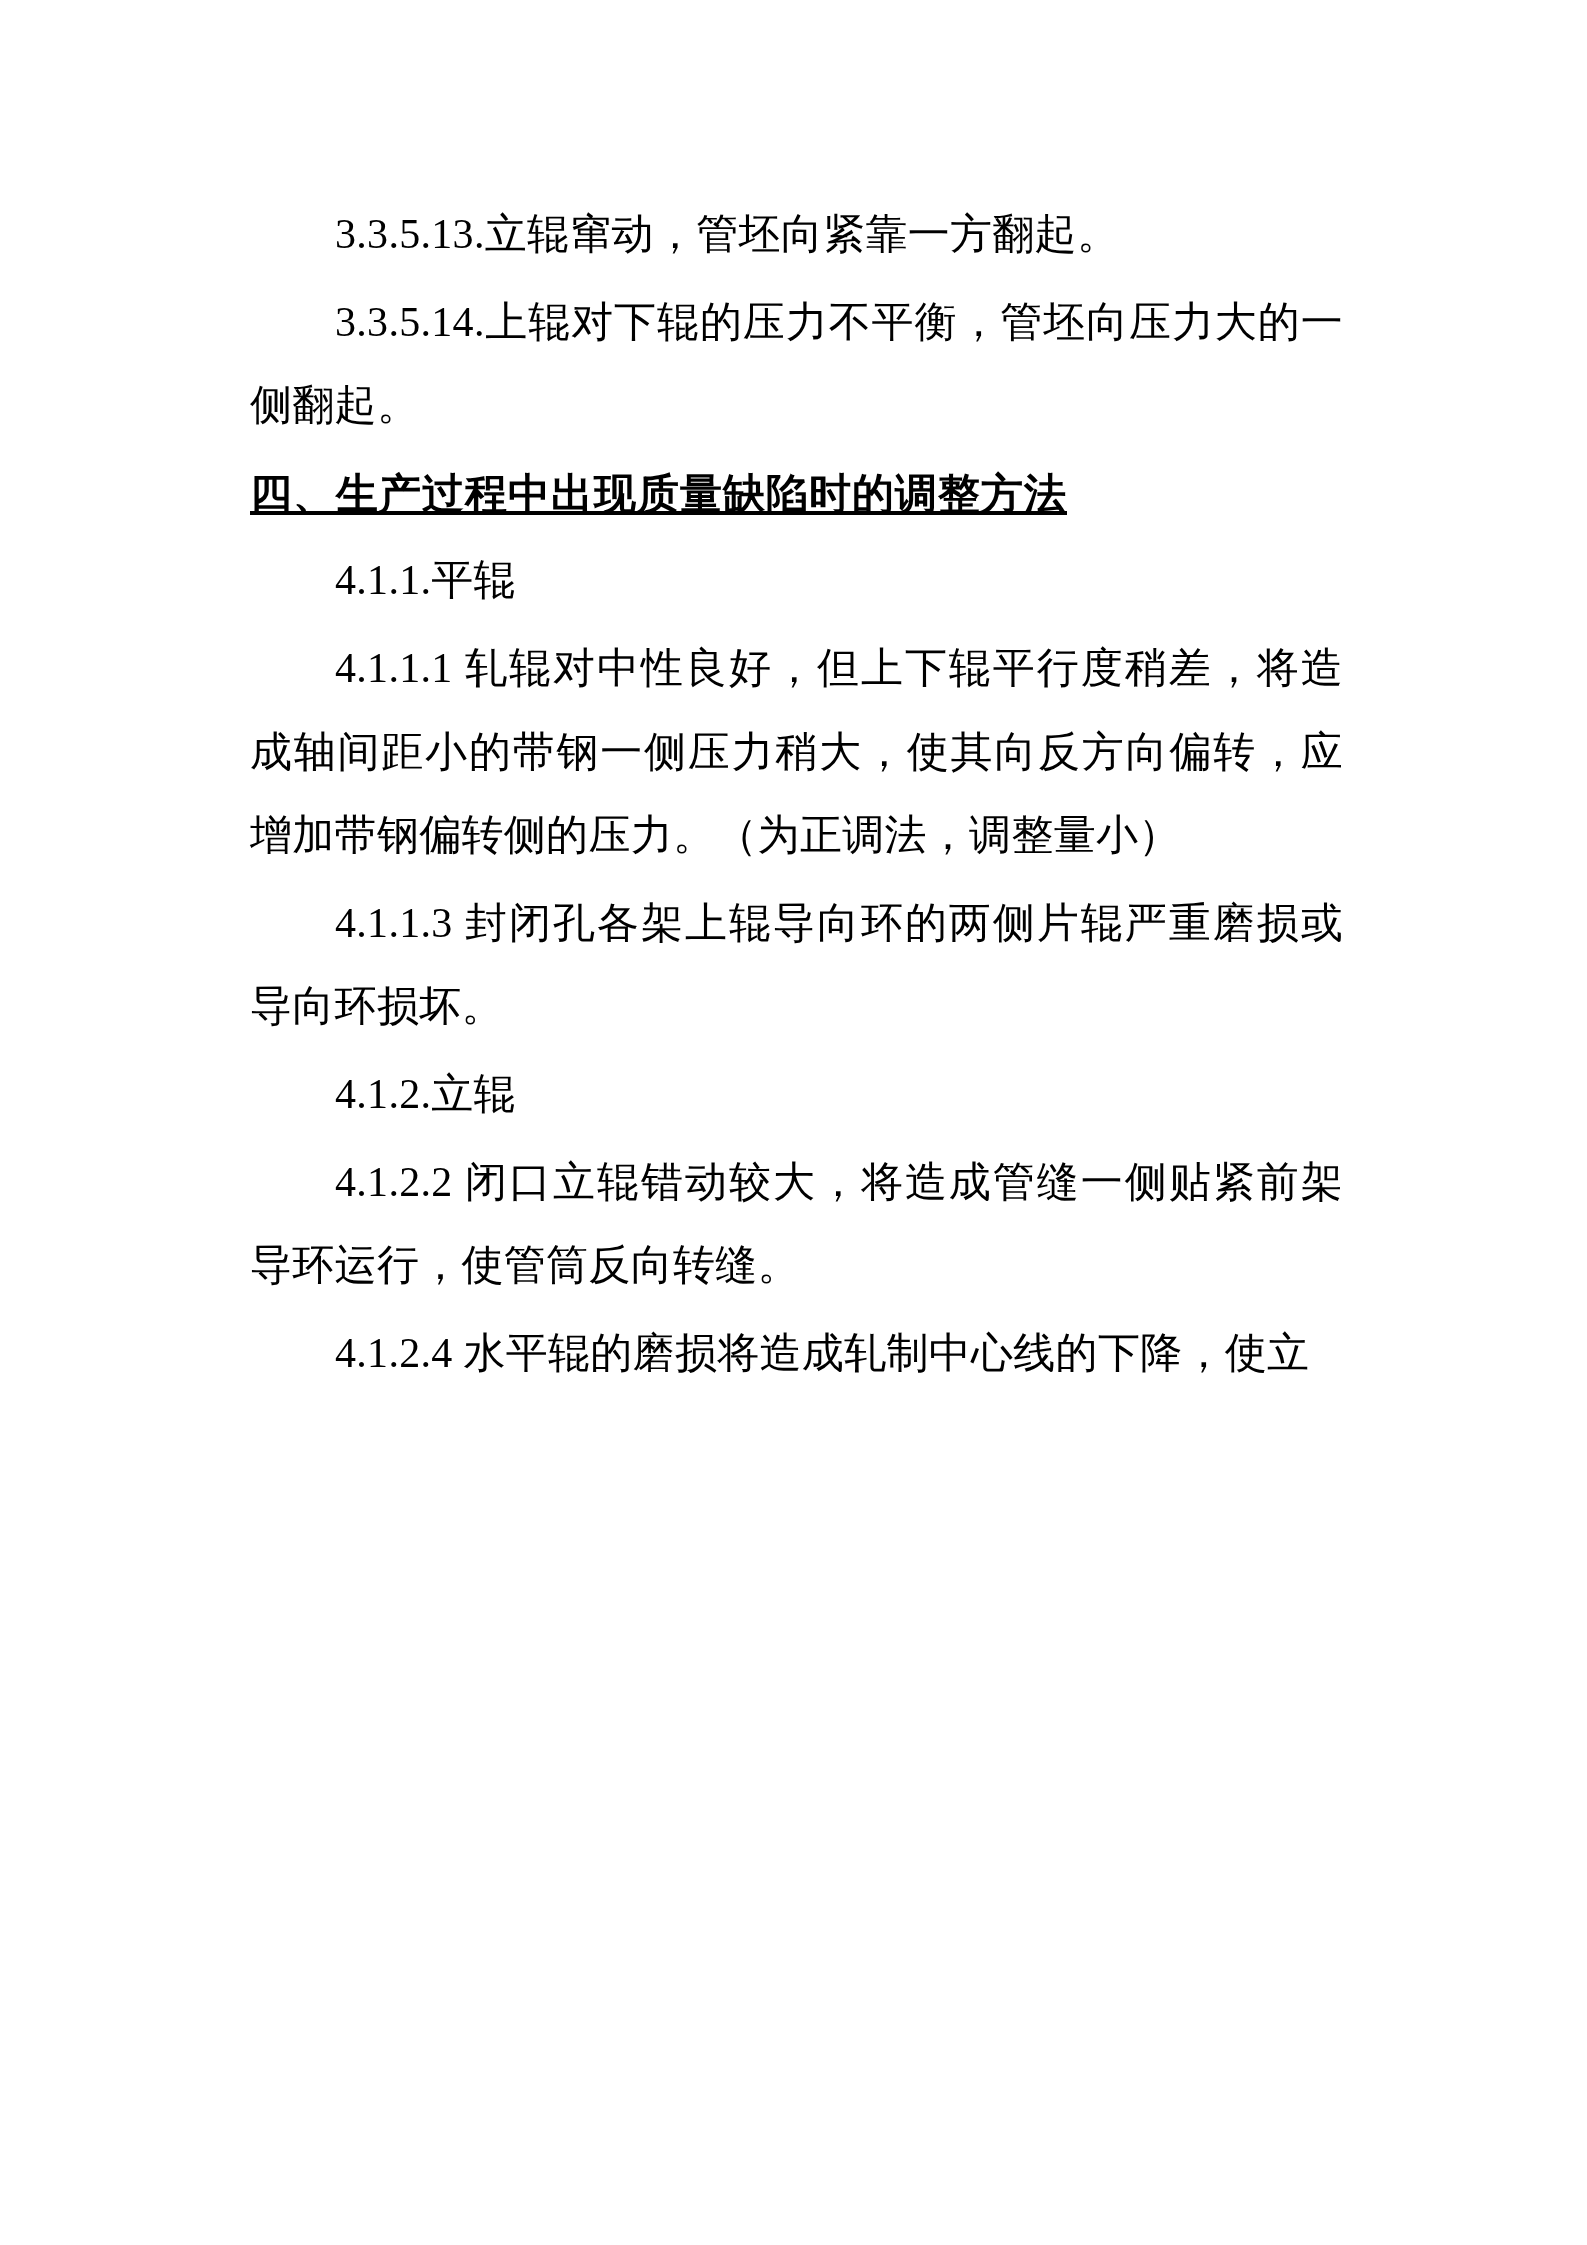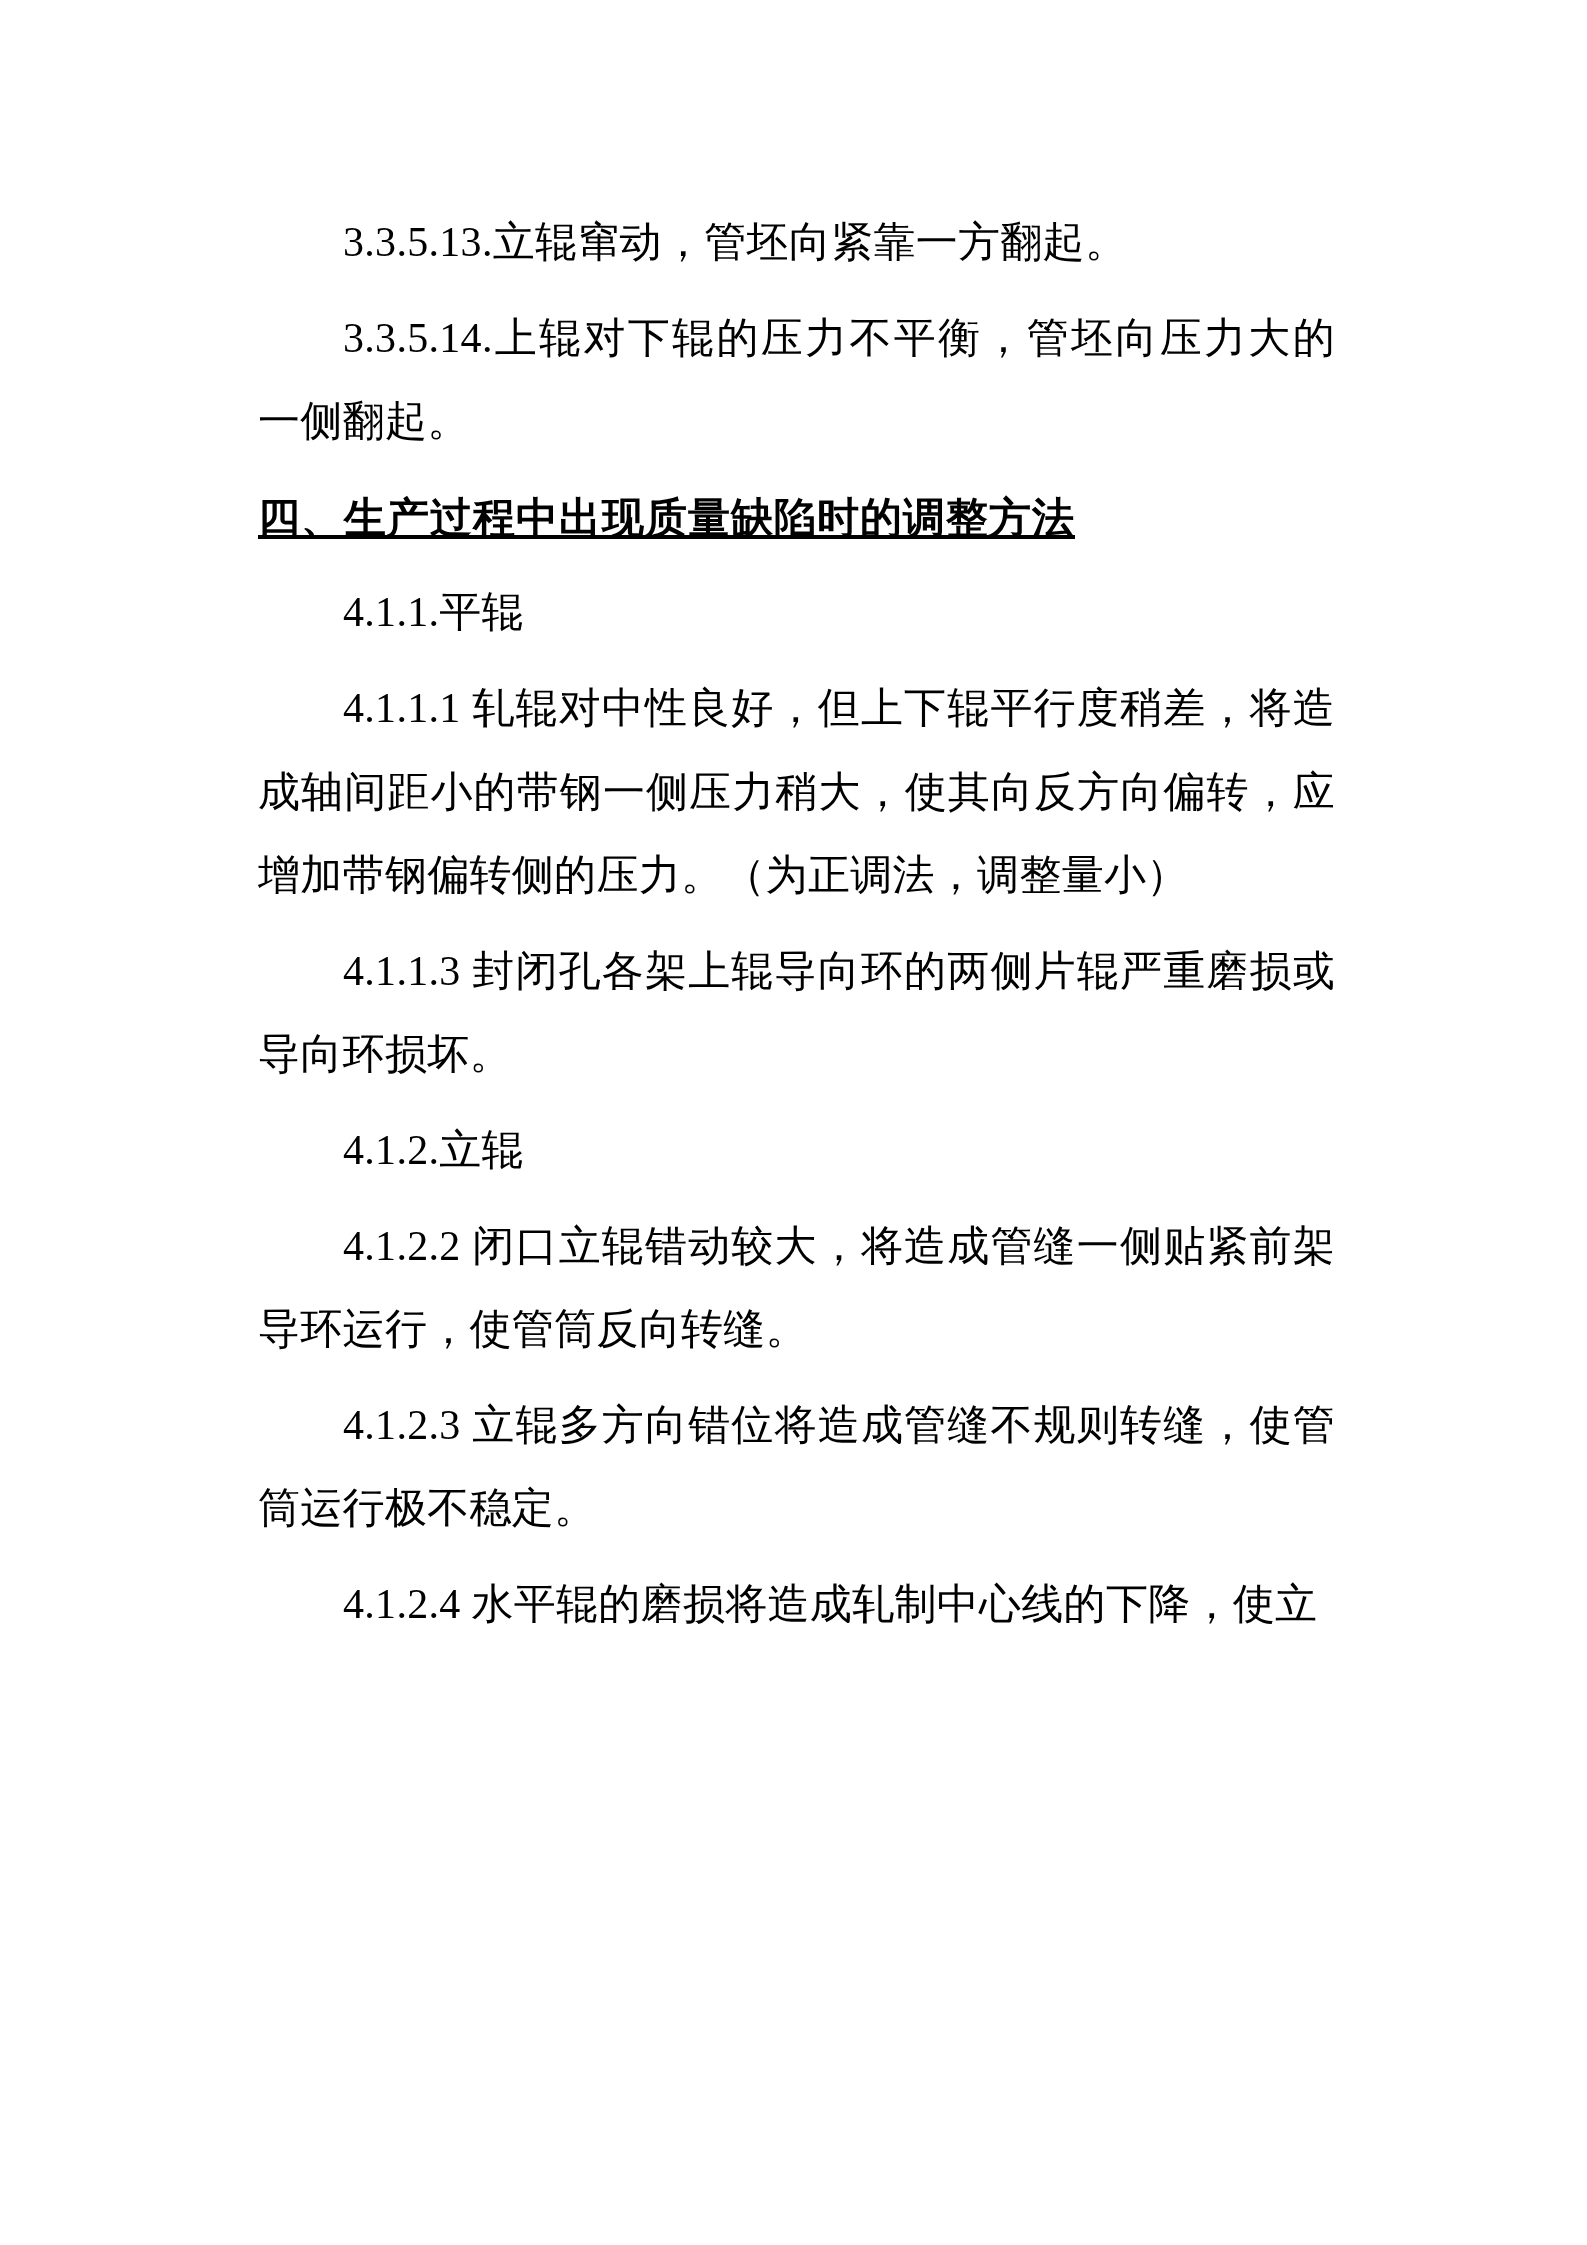--- a/index.html
+++ b/index.html
@@ -10,21 +10,21 @@
   .page {
     position: relative;
     width: 1587px;
     height: 2245px;
     box-sizing: border-box;
     background: #ffffff;
     padding: 189px 240px 0 246px;
     overflow: hidden;
   }
   .para {
-    margin: 12px;
+    margin: 4px;
     padding: 0;
     font-family: "Liberation Serif", "DejaVu Serif", serif;
     font-size: 42px;
     line-height: 83.6px;
     color: #000000;
     text-align: justify;
     text-justify: inter-ideograph;
     text-indent: 85px;
     letter-spacing: 0.3px;
     word-break: break-all;
@@ -42,15 +42,14 @@
 
 <div class="page">
   <p class="para body">3.3.5.13.立辊窜动，管坯向紧靠一方翻起。</p>
   <p class="para body">3.3.5.14.上辊对下辊的压力不平衡，管坯向压力大的一侧翻起。</p>
   <p class="para heading">四、生产过程中出现质量缺陷时的调整方法</p>
   <p class="para body">4.1.1.平辊</p>
   <p class="para body">4.1.1.1 轧辊对中性良好，但上下辊平行度稍差，将造成轴间距小的带钢一侧压力稍大，使其向反方向偏转，应增加带钢偏转侧的压力。（为正调法，调整量小）</p>
   <p class="para body">4.1.1.3 封闭孔各架上辊导向环的两侧片辊严重磨损或导向环损坏。</p>
   <p class="para body">4.1.2.立辊</p>
   <p class="para body">4.1.2.2 闭口立辊错动较大，将造成管缝一侧贴紧前架导环运行，使管筒反向转缝。</p>
-  <p class="para body">4.1.2.3 立辊多方向错位将造成管缝不规则转缝，使管筒运行极不稳定。</p>
   <p class="para body">4.1.2.4 水平辊的磨损将造成轧制中心线的下降，使立</p>
 </div>
 
 </body></html>

